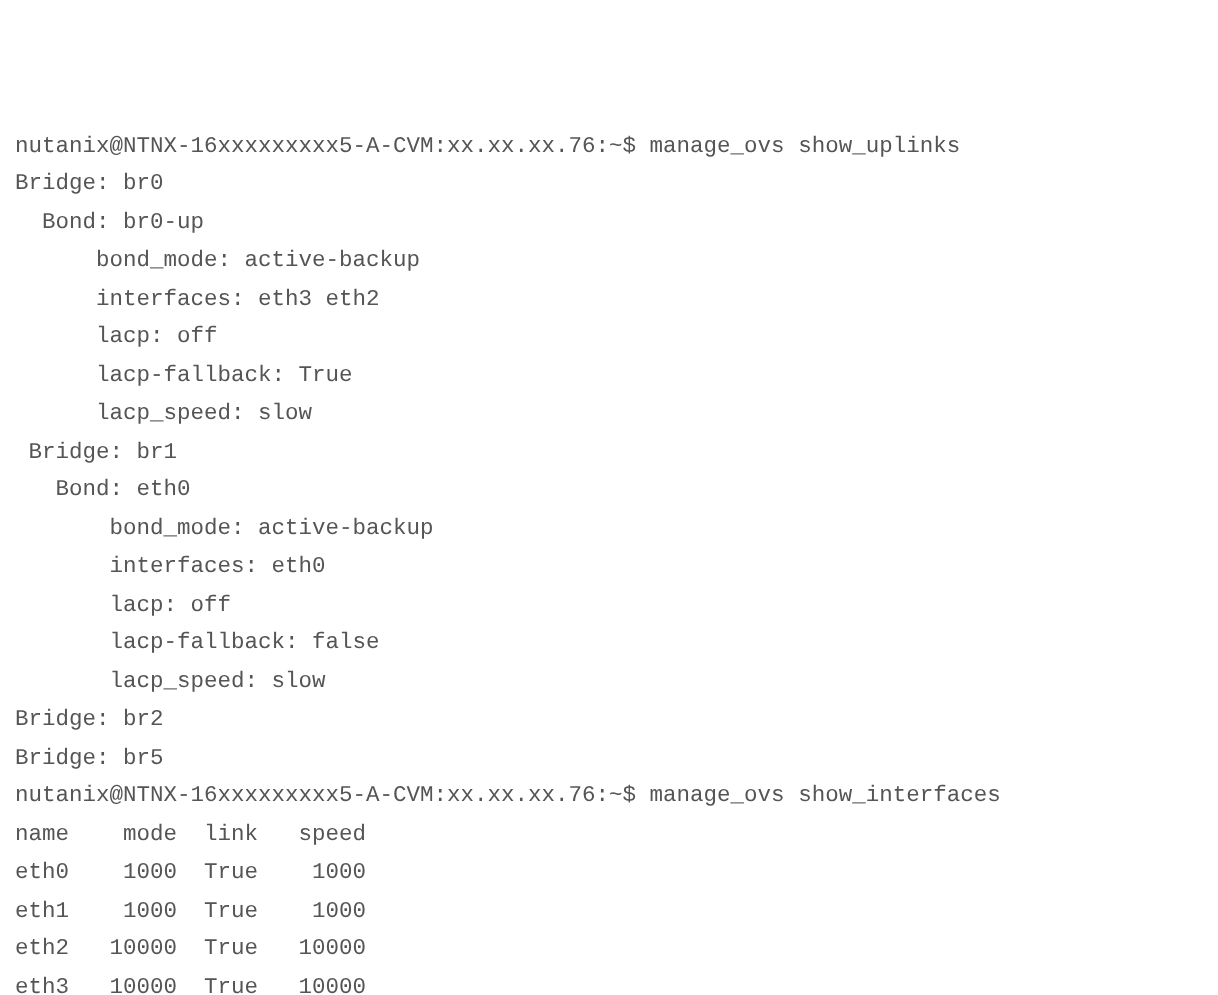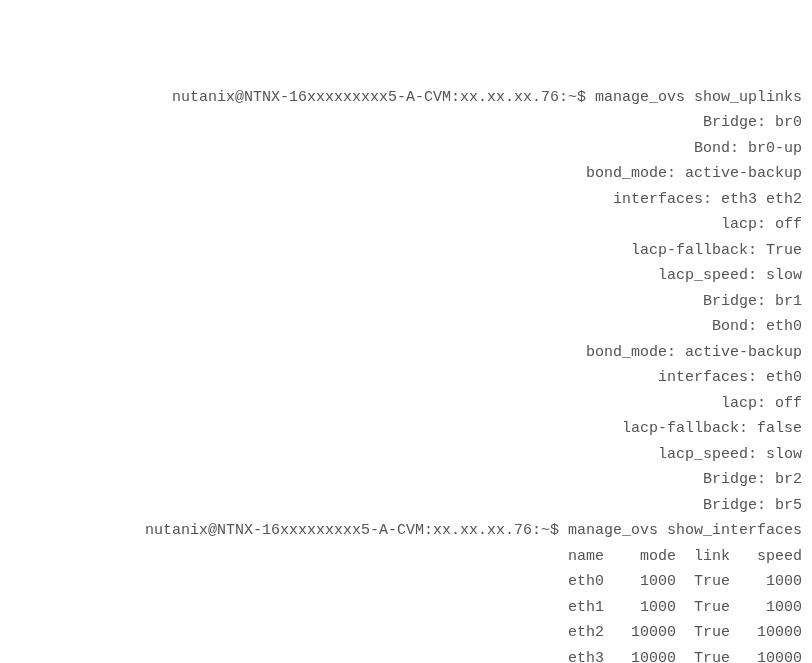--- a/index.html
+++ b/index.html
@@ -5,21 +5,21 @@
     body {
       margin: 0;
       padding: 8px 10px;
       font-family: "Courier New", Courier, monospace;
       font-size: 15px;
       line-height: 1.7;
       color: #555;
       background: #fff;
       white-space: pre;
     }
-    .line { display: block; text-align: right; }
+    .line { display: block; }
   </style>
 </head>
 <body>
 
 
 <div id="terminal"><span class="line">nutanix@NTNX-16xxxxxxxxx5-A-CVM:xx.xx.xx.76:~$ manage_ovs show_uplinks</span><span class="line">Bridge: br0</span><span class="line">  Bond: br0-up</span><span class="line">      bond_mode: active-backup</span><span class="line">      interfaces: eth3 eth2</span><span class="line">      lacp: off</span><span class="line">      lacp-fallback: True</span><span class="line">      lacp_speed: slow</span><span class="line"> Bridge: br1</span><span class="line">   Bond: eth0</span><span class="line">       bond_mode: active-backup</span><span class="line">       interfaces: eth0</span><span class="line">       lacp: off</span><span class="line">       lacp-fallback: false</span><span class="line">       lacp_speed: slow</span><span class="line">Bridge: br2</span><span class="line">Bridge: br5</span><span class="line"></span><span class="line">nutanix@NTNX-16xxxxxxxxx5-A-CVM:xx.xx.xx.76:~$ manage_ovs show_interfaces</span><span class="line">name    mode  link   speed</span><span class="line">eth0    1000  True    1000</span><span class="line">eth1    1000  True    1000</span><span class="line">eth2   10000  True   10000</span><span class="line">eth3   10000  True   10000</span></div>
 
 
 
 

